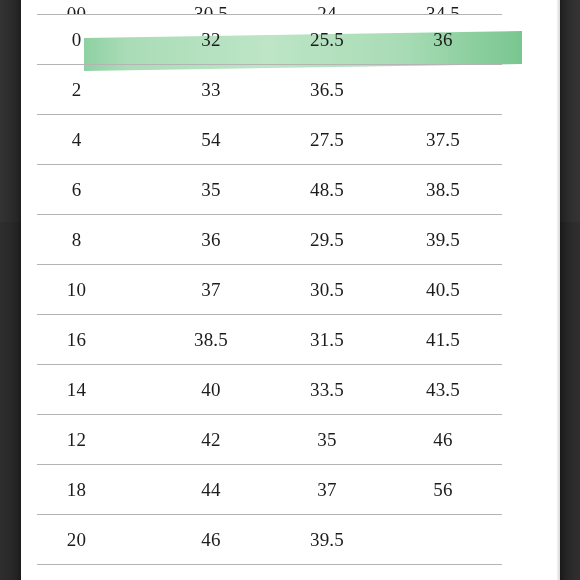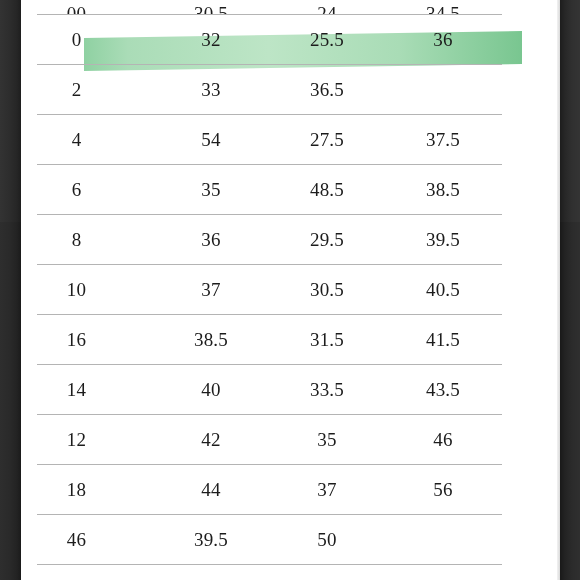--- a/index.html
+++ b/index.html
@@ -244,20 +244,20 @@
       </div>
       <div class="rule"></div>
       <div class="row">
         <div class="cell">18</div>
         <div class="cell">44</div>
         <div class="cell">37</div>
         <div class="cell">56</div>
       </div>
       <div class="rule"></div>
       <div class="row">
+        <div class="cell">20</div>
         <div class="cell">46</div>
         <div class="cell">39.5</div>
-        <div class="cell">50</div>
       </div>
       <div class="rule"></div>
     </div>
 
 </div>
 
 </body></html>

